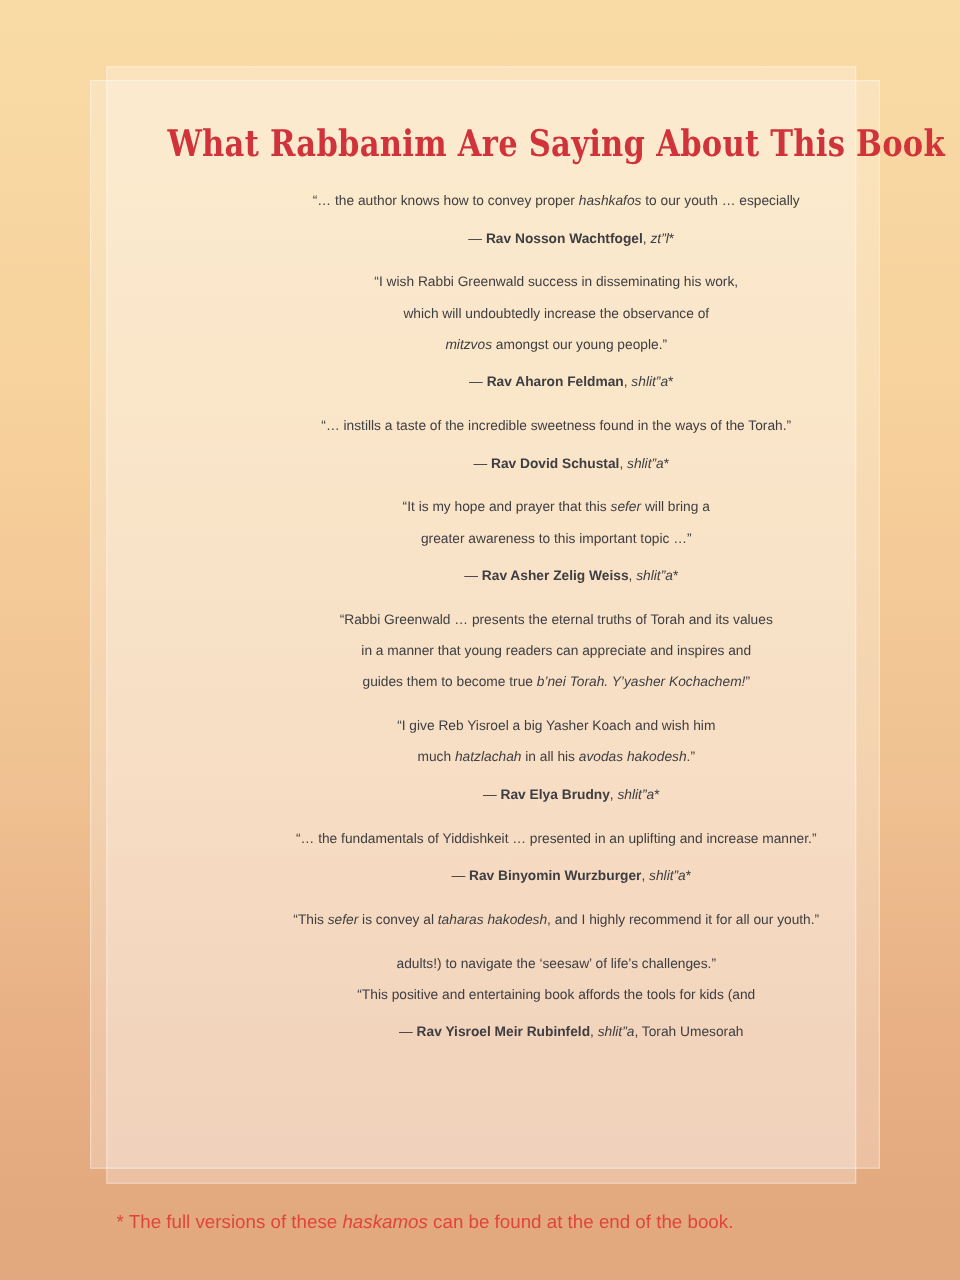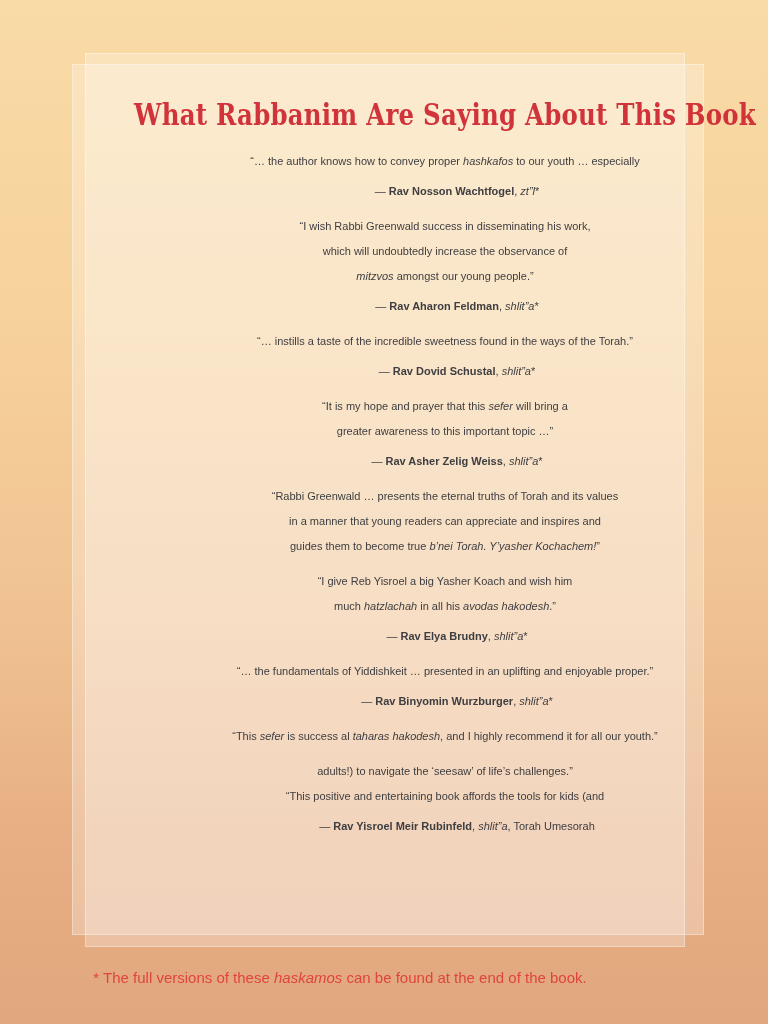--- a/index.html
+++ b/index.html
@@ -69,25 +69,25 @@
         <p class="qline"><span>“Rabbi Greenwald … presents the eternal truths of Torah and its values</span></p>
         <p class="qline"><span>in a manner that young readers can appreciate and inspires and</span></p>
         <p class="qline"><span>guides them to become true </span><span class="it">b’nei Torah. Y’yasher Kochachem!</span><span>”</span></p>
       </div>
       <div class="quote">
         <p class="qline"><span>“I give Reb Yisroel a big Yasher Koach and wish him</span></p>
         <p class="qline"><span>much </span><span class="it">hatzlachah</span><span> in all his </span><span class="it">avodas hakodesh</span><span>.”</span></p>
         <p class="attr"><span>— </span><span class="bd">Rav Elya Brudny</span><span>, </span><span class="it">shlit”a</span><span>*</span></p>
       </div>
       <div class="quote">
-        <p class="qline"><span>“… the fundamentals of Yiddishkeit … presented in an uplifting and enjoyable proper.”</span></p>
+        <p class="qline"><span>“… the fundamentals of Yiddishkeit … presented in an uplifting and increase manner.”</span></p>
         <p class="attr"><span>— </span><span class="bd">Rav Binyomin Wurzburger</span><span>, </span><span class="it">shlit”a</span><span>*</span></p>
       </div>
       <div class="quote">
-        <p class="qline"><span>“This </span><span class="it">sefer</span><span> is success al </span><span class="it">taharas hakodesh</span><span>, and I highly recommend it for all our youth.”</span></p>
+        <p class="qline"><span>“This </span><span class="it">sefer</span><span> is convey al </span><span class="it">taharas hakodesh</span><span>, and I highly recommend it for all our youth.”</span></p>
       </div>
       <div class="quote">
         <p class="qline"><span>adults!) to navigate the ‘seesaw’ of life’s challenges.”</span></p>
         <p class="qline"><span>“This positive and entertaining book affords the tools for kids (and</span></p>
         <p class="attr"><span>— </span><span class="bd">Rav Yisroel Meir Rubinfeld</span><span>, </span><span class="it">shlit”a</span><span>, Torah Umesorah</span></p>
       </div>
     </div>
 </div>
 
 <div class="footnote" id="footnote" style="color: rgb(224, 69, 60);"><span>* The full versions of these </span><span class="it">haskamos</span><span> can be found at the end of the book.</span></div>

